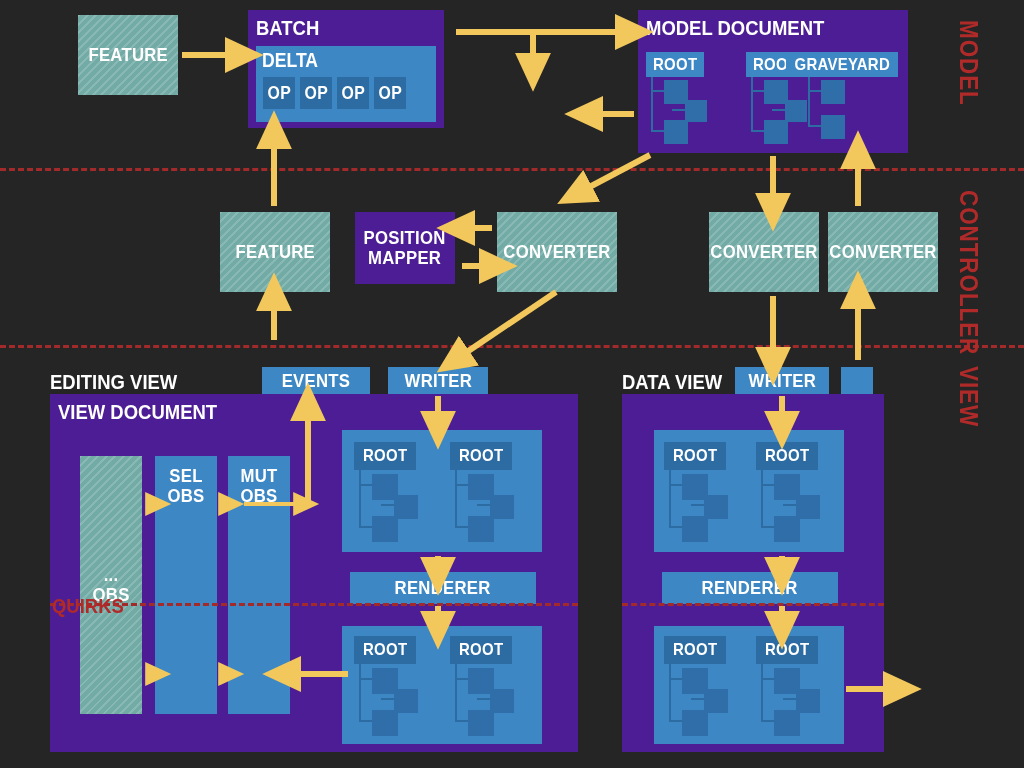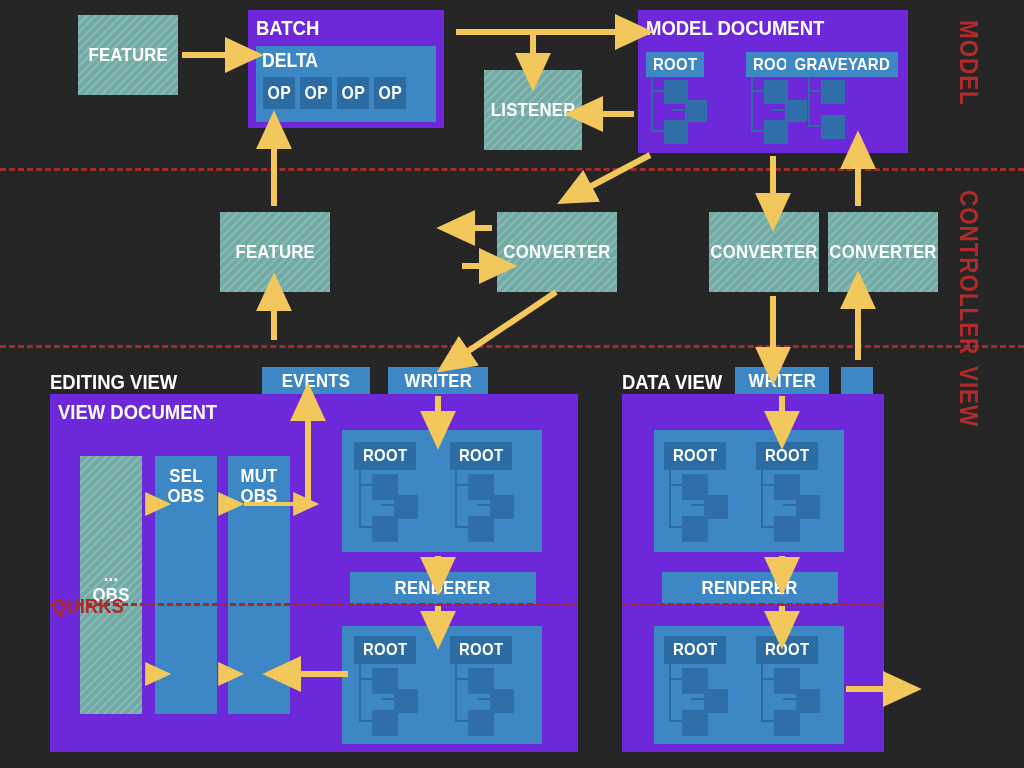--- a/index.html
+++ b/index.html
@@ -26,21 +26,21 @@
     transform-origin:center;
     white-space:pre-line;
   }
   .teal{
     background-color:#72aba6;
     background-image:repeating-linear-gradient(135deg,
         rgba(255,255,255,.16) 0px, rgba(255,255,255,.16) 2px,
         rgba(255,255,255,0) 2px, rgba(255,255,255,0) 6px);
     display:flex;align-items:center;justify-content:center;
   }
-  .lightblue{background:#6d28d9;display:flex;align-items:center;justify-content:center;}
+  .lightblue{background:#4c1d95;display:flex;align-items:center;justify-content:center;}
   .midblue{background:#3d87c4;display:flex;align-items:center;justify-content:center;}
   .darkblue{background:#2d6ca2;display:flex;align-items:center;justify-content:center;}
   .node{background:#2f6ea8;position:absolute;}
   .treewrap{position:absolute;background:#3d87c4;}
   .treeline{position:absolute;background:#2d6ca2;}
 
   
   .hdash{
     position:absolute;height:0;border-top:3px dashed #a32a2a;
   }
@@ -91,23 +91,20 @@
       </div>
       <div class="box darkblue" style="left:81px;top:31px;width:32px;height:32px;">
         <span class="lbl" style="font-size:18px;">OP</span>
       </div>
       <div class="box darkblue" style="left:118px;top:31px;width:32px;height:32px;">
         <span class="lbl" style="font-size:18px;">OP</span>
       </div>
     </div>
   </div>
 
-  <div class="box teal" style="left:484px;top:70px;width:98px;height:80px;">
-    <span class="lbl" style="font-size:19px;">LISTENER</span>
-  </div>
 
   <div class="box lightblue" style="left:638px;top:10px;width:270px;height:143px;display:block;">
     <div class="panel-title" style="left:8px;top:6px;font-size:21px;">MODEL DOCUMENT</div>
 
     <div style="position:absolute;left:8px;top:42px;width:68px;height:92px;">
       <div class="box midblue" style="left:0;top:0;width:58px;height:25px;">
         <span class="lbl" style="font-size:17px;">ROOT</span>
       </div>
       <div class="treeline" style="left:5px;top:25px;width:2px;height:55px;"></div>
       <div class="treeline" style="left:5px;top:38px;width:14px;height:2px;"></div>
@@ -140,20 +137,24 @@
       <div class="treeline" style="left:-38px;top:73px;width:14px;height:2px;"></div>
       <div class="node" style="left:-25px;top:28px;width:24px;height:24px;"></div>
       <div class="node" style="left:-25px;top:63px;width:24px;height:24px;"></div>
     </div>
   </div>
 
   <div class="box teal" style="left:220px;top:212px;width:110px;height:80px;">
     <span class="lbl" style="font-size:19px;">FEATURE</span>
   </div>
 
+  <div class="box lightblue" style="left:355px;top:212px;width:100px;height:72px;">
+    <span class="lbl" style="font-size:19px;">POSITION
+MAPPER</span>
+  </div>
 
   <div class="box teal" style="left:497px;top:212px;width:120px;height:80px;">
     <span class="lbl" style="font-size:19px;">CONVERTER</span>
   </div>
 
   <div class="box teal" style="left:709px;top:212px;width:110px;height:80px;">
     <span class="lbl" style="font-size:19px;">CONVERTER</span>
   </div>
 
   <div class="box teal" style="left:828px;top:212px;width:110px;height:80px;">

